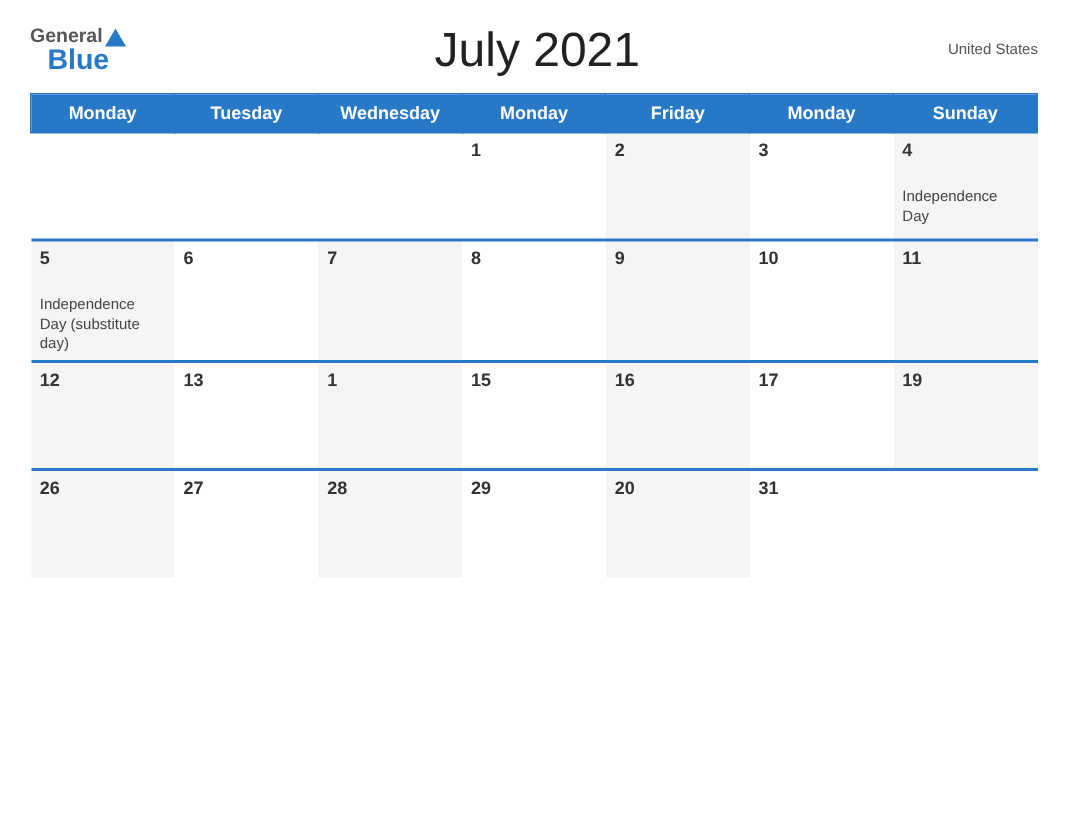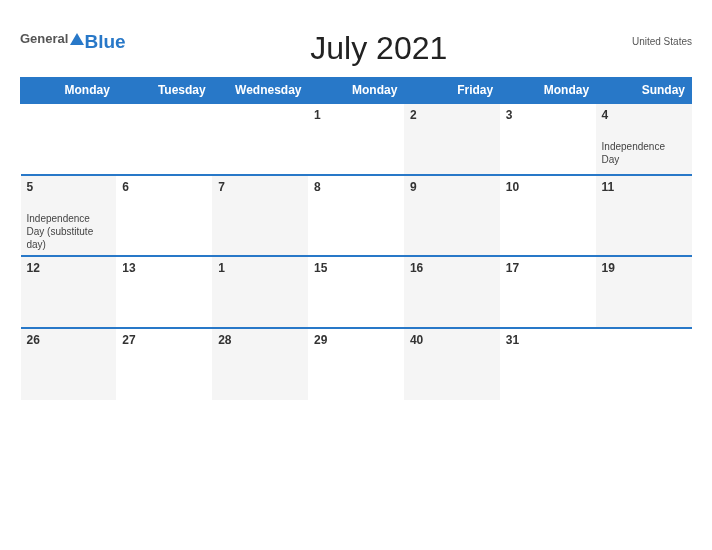--- a/index.html
+++ b/index.html
@@ -17,21 +17,21 @@
       padding: 15px 20px 10px 20px;
     }
     .header {
       display: flex;
       align-items: center;
       justify-content: space-between;
       margin-bottom: 10px;
     }
     .logo {
       display: flex;
-      flex-direction: row;
+      flex-direction: column;
       line-height: 1;
       text-align: center;
     }
     .logo-general {
       font-size: 13px;
       font-weight: bold;
       color: #555;
     }
     .logo-blue {
       font-size: 19px;
@@ -45,38 +45,37 @@
       border-left: 7px solid transparent;
       border-right: 7px solid transparent;
       border-bottom: 12px solid #2878c8;
       margin-left: 2px;
       vertical-align: middle;
     }
     .month-title {
       font-size: 32px;
       font-weight: 400;
       color: #222;
-      margin-top: 15px;
     }
     .country {
       font-size: 10px;
       color: #555;
       text-align: right;
     }
     .calendar-table {
       width: 100%;
       border-collapse: collapse;
     }
     .calendar-table thead tr th {
       background: #2878c8;
       color: #fff;
       font-size: 12px;
       font-weight: 600;
       padding: 5px 6px;
-      text-align: right;
+      text-align: center;
       border: 1px solid #2878c8;
     }
     .calendar-table tbody tr {
       border-top: 2px solid #2878c8;
     }
     .calendar-table tbody tr td {
       width: calc(100% / 7);
       height: 72px;
       vertical-align: top;
       padding: 4px 6px;
@@ -207,21 +206,21 @@
           <td>
             <span class="day-number">27</span>
           </td>
           <td>
             <span class="day-number">28</span>
           </td>
           <td>
             <span class="day-number">29</span>
           </td>
           <td>
-            <span class="day-number">40</span>
+            <span class="day-number">20</span>
           </td>
           <td>
             <span class="day-number">31</span>
           </td>
           <td class="empty" style="background: rgb(255, 255, 255);"></td>
         </tr>
       </tbody>
   </table>
 </div>
 

